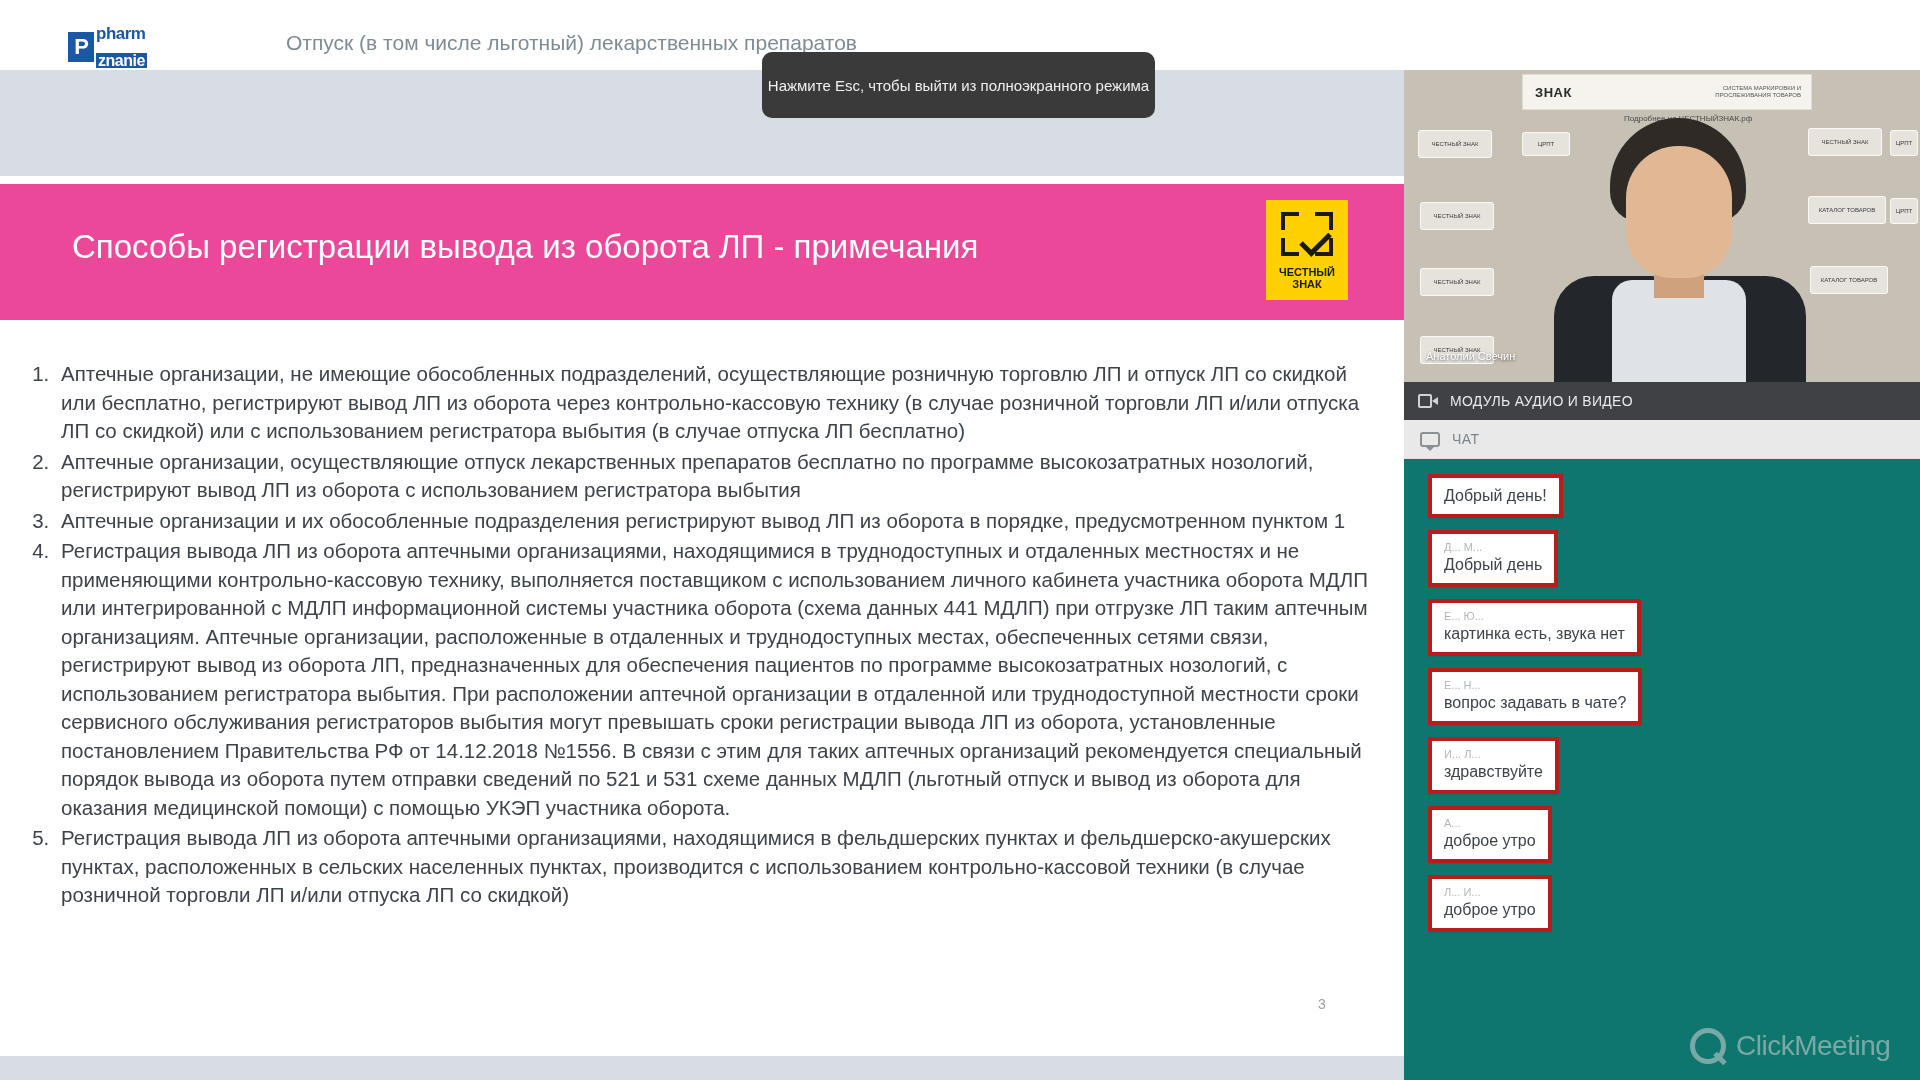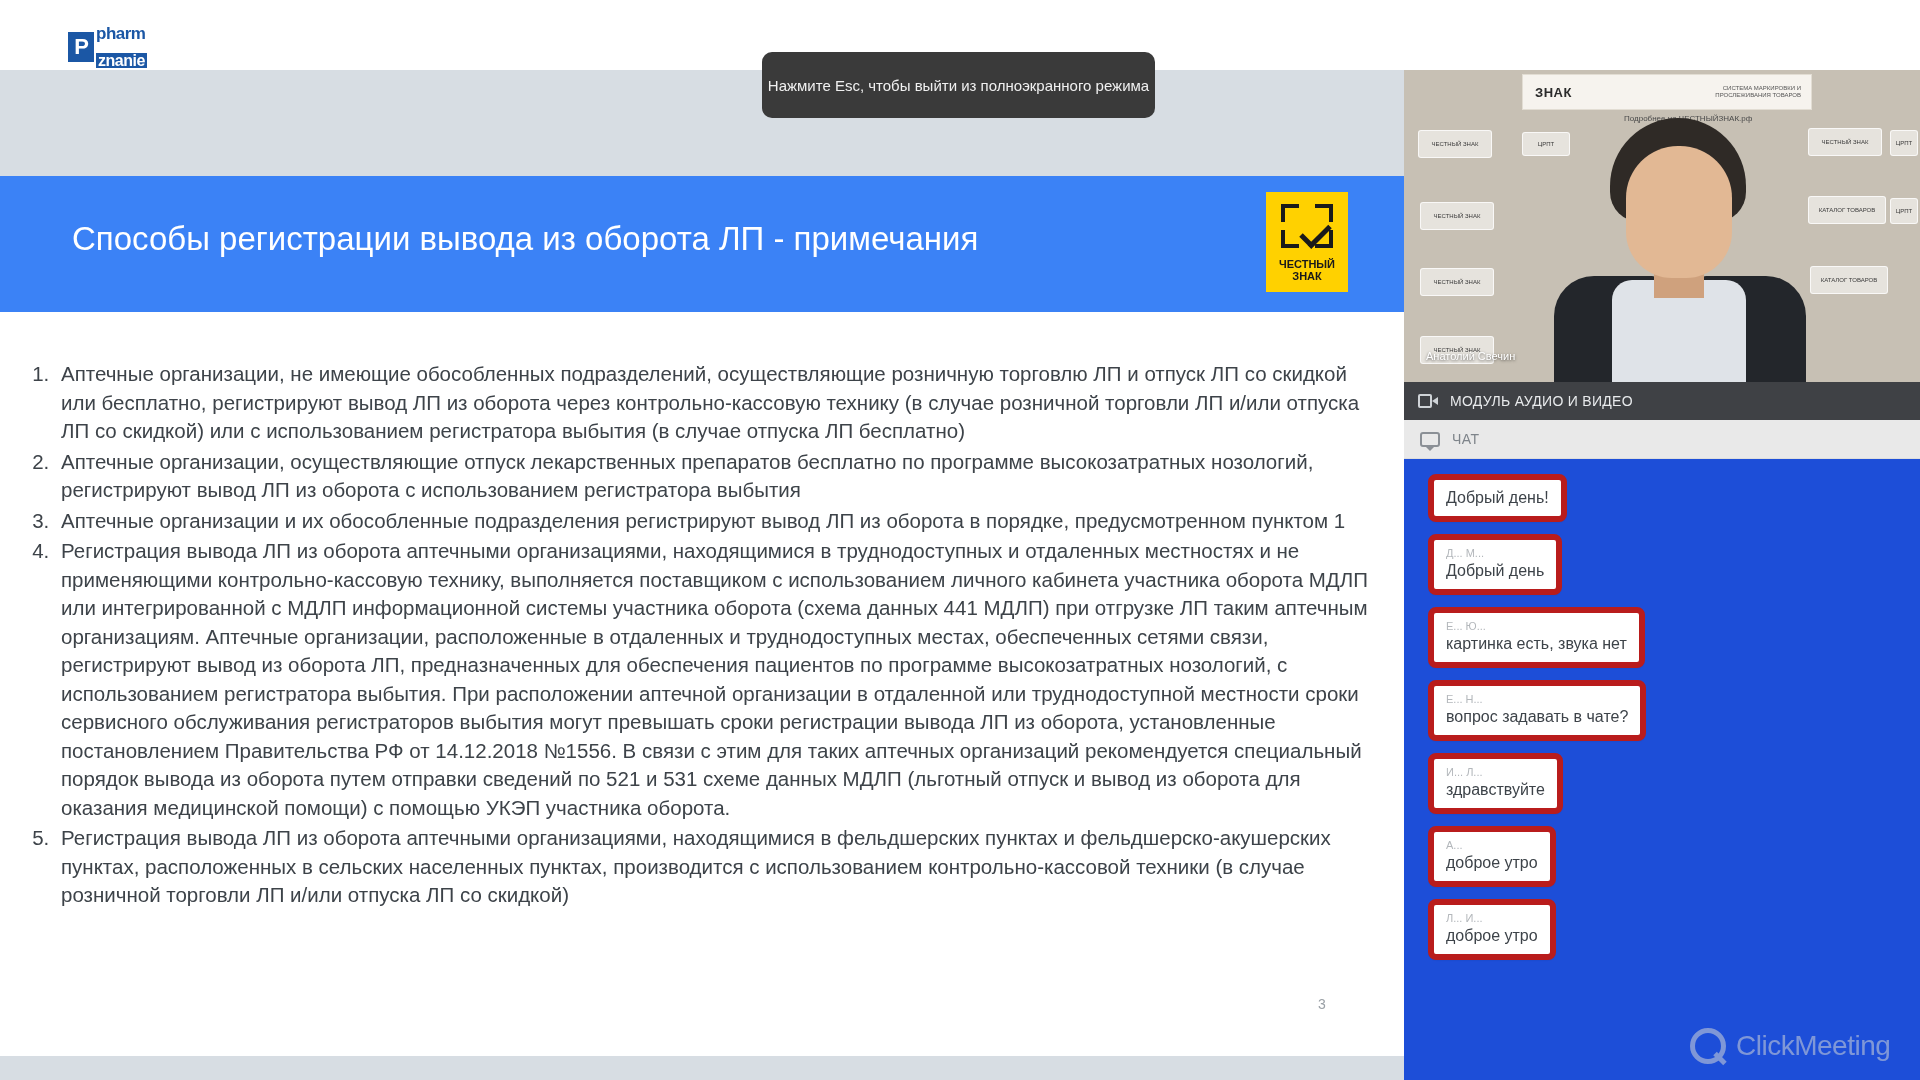--- a/index.html
+++ b/index.html
@@ -99,23 +99,23 @@
     background: #d7dde3;
   }
   .slide {
     position: absolute;
     left: 0; top: 106px;
     width: 1404px; height: 880px;
     background: #ffffff;
   }
   .slide-header {
     position: absolute;
-    left: 0; top: 0;
+    left: 0; top: 8px;
     width: 1404px; height: 136px;
-    background: #3b82f6;
+    background: #ec4899;
   }
   .slide-title {
     position: absolute;
     left: 72px; top: 44px;
     font-size: 33px;
     color: #ffffff;
     font-weight: 400;
     white-space: nowrap;
   }
   .chz-badge {
@@ -340,21 +340,21 @@
     color: #e8eaec;
     font-size: 14px;
     letter-spacing: 0.3px;
   }
 
   
   .chat {
     position: absolute;
     left: 0; top: 350px;
     width: 516px; height: 660px;
-    background: #1d4ed8;
+    background: #0f766e;
   }
   .chat-header {
     position: absolute;
     left: 0; top: 0;
     width: 516px; height: 38px;
     background: #e9e9e9;
     display: flex;
     align-items: center;
     border-bottom: 1px solid #dddddd;
   }
@@ -384,22 +384,22 @@
   .chat-list {
     position: absolute;
     left: 0; top: 38px;
     width: 516px; height: 560px;
     padding: 16px 0 0 24px;
     box-sizing: border-box;
   }
   .msg {
     display: inline-block;
     background: #ffffff;
-    border: 6px solid #b91c1c;
-    border-radius: 8px;
+    border: 4px solid #b91c1c;
+    border-radius: 0;
     padding: 6px 12px 8px 12px;
     margin-bottom: 12px;
     box-shadow: 0 1px 1px rgba(0,0,0,0.04);
   }
   .msg .author {
     display: block;
     font-size: 11px;
     color: #b3b7bb;
     line-height: 14px;
     margin-bottom: 1px;
@@ -457,20 +457,21 @@
 <div id="app">
 
   <div class="topbar">
     <div class="brand">
       <div class="brand-mark">P</div>
       <div class="brand-text">
         <span class="l1">pharm</span>
         <span class="l2">znanie</span>
       </div>
     </div>
+    <div class="webinar-title">Отпуск (в том числе льготный) лекарственных препаратов</div>
   </div>
 
   <div class="esc-toast">
     <span>Нажмите Esc, чтобы выйти из полноэкранного режима</span>
   </div>
 
   <div class="slide-stage">
     <div class="slide">
       <div class="slide-header">
         <div class="slide-title">Способы регистрации вывода из оборота ЛП - примечания</div>

